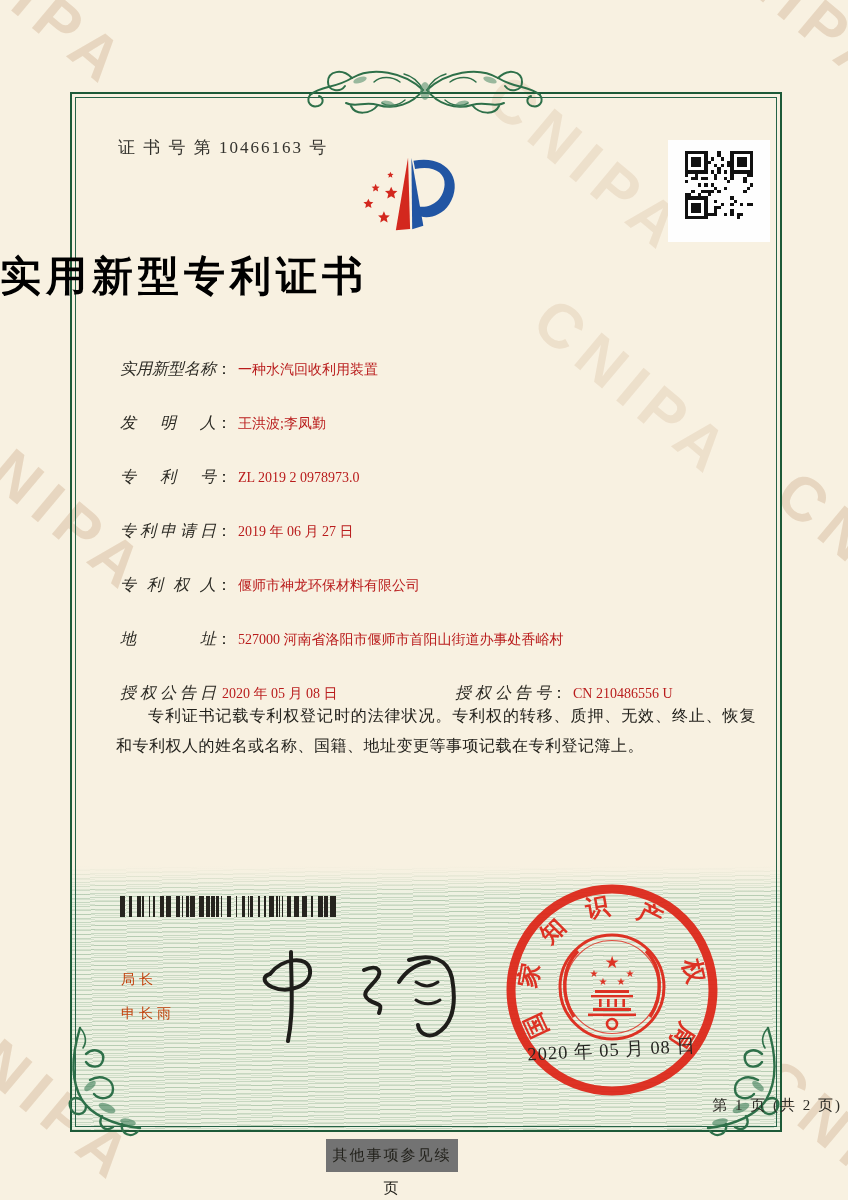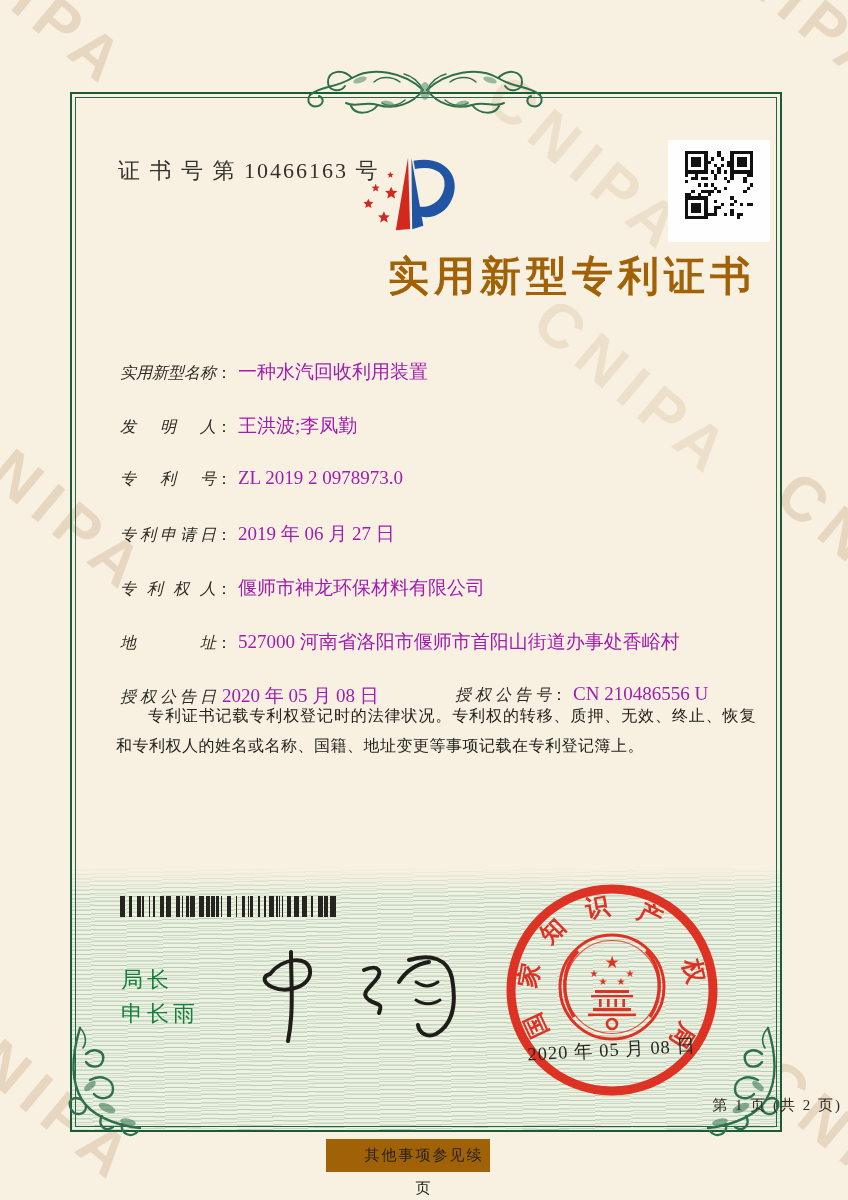--- a/index.html
+++ b/index.html
@@ -22,44 +22,44 @@
       background:linear-gradient(#f8f1e1,rgba(248,241,225,0));}
 
   
   #frame{left:70px;top:92px;width:708px;height:1036px;border:2px solid #1d5a38;z-index:2;}
   #frame:before{content:"";position:absolute;left:3px;top:3px;right:3px;bottom:3px;
       border:1px solid #266347;}
 
   .orn{z-index:3;}
   .content{z-index:4;}
 
-  #cert-no{left:118px;top:156px;font-size:22px;letter-spacing:2px;color:#33322d;}
-  #page-title{left:0;top:249px;width:756px;text-align:right;font-size:41px;
-      font-weight:700;letter-spacing:5px;color:#a16207;}
+  #cert-no{left:118px;top:136px;font-size:17px;letter-spacing:2px;color:#33322d;}
+  #page-title{left:0;top:249px;width:756px;text-align:left;font-size:41px;
+      font-weight:700;letter-spacing:5px;color:#000000;}
 
   .frow{position:absolute;left:120px;white-space:nowrap;color:#22211c;}
   .flabel{display:inline-block;width:96px;font-size:16px;text-align:justify;
       text-align-last:justify;vertical-align:baseline;color:#2b2a24;font-style:italic;}
   .fcolon{font-size:16px;}
-  .fvalue{font-size:19px;margin-left:6px;color:#a21caf;}
+  .fvalue{font-size:14px;margin-left:6px;color:#b91c1c;}
   .fpair2{position:absolute;left:335px;top:0;white-space:nowrap;}
 
   #body-text{left:116px;top:701px;width:640px;color:#23221d;}
   #body-text p{margin:0;text-indent:32px;font-size:16px;line-height:29.5px;
       text-align:justify;letter-spacing:.5px;}
 
   #qr-box{left:668px;top:140px;width:102px;height:102px;background:#fefefe;}
   #qr{position:absolute;left:17px;top:11px;}
 
-  #signer{left:121px;top:963px;font-size:22px;letter-spacing:4px;color:#15803d;line-height:34px;}
+  #signer{left:121px;top:963px;font-size:14px;letter-spacing:4px;color:#c2410c;line-height:34px;}
 
   #page-num{left:0;top:1096px;width:810px;text-align:right;font-size:15px;
       letter-spacing:2px;color:#2c2b25;z-index:4;padding-left:32px;}
-  #cont-box{left:326px;top:1139px;width:132px;height:33px;background:#a16207;
-      z-index:4;text-align:center;padding-left:32px;}
+  #cont-box{left:326px;top:1139px;width:132px;height:33px;background:#737373;
+      z-index:4;text-align:center;}
   #cont-box span{font-size:15px;line-height:33px;letter-spacing:2px;color:#23221c;}
 
   #seal-svg{opacity:.93;}
   text.sealchar{font-family:"Liberation Serif","DejaVu Serif",serif;font-weight:bold;}
 </style>
 </head>
 <body>
 
 <span class="wm" style="left:-90px;top:-38px;">CNIPA</span>
 <span class="wm" style="left:676px;top:-34px;">CNIPA</span>

